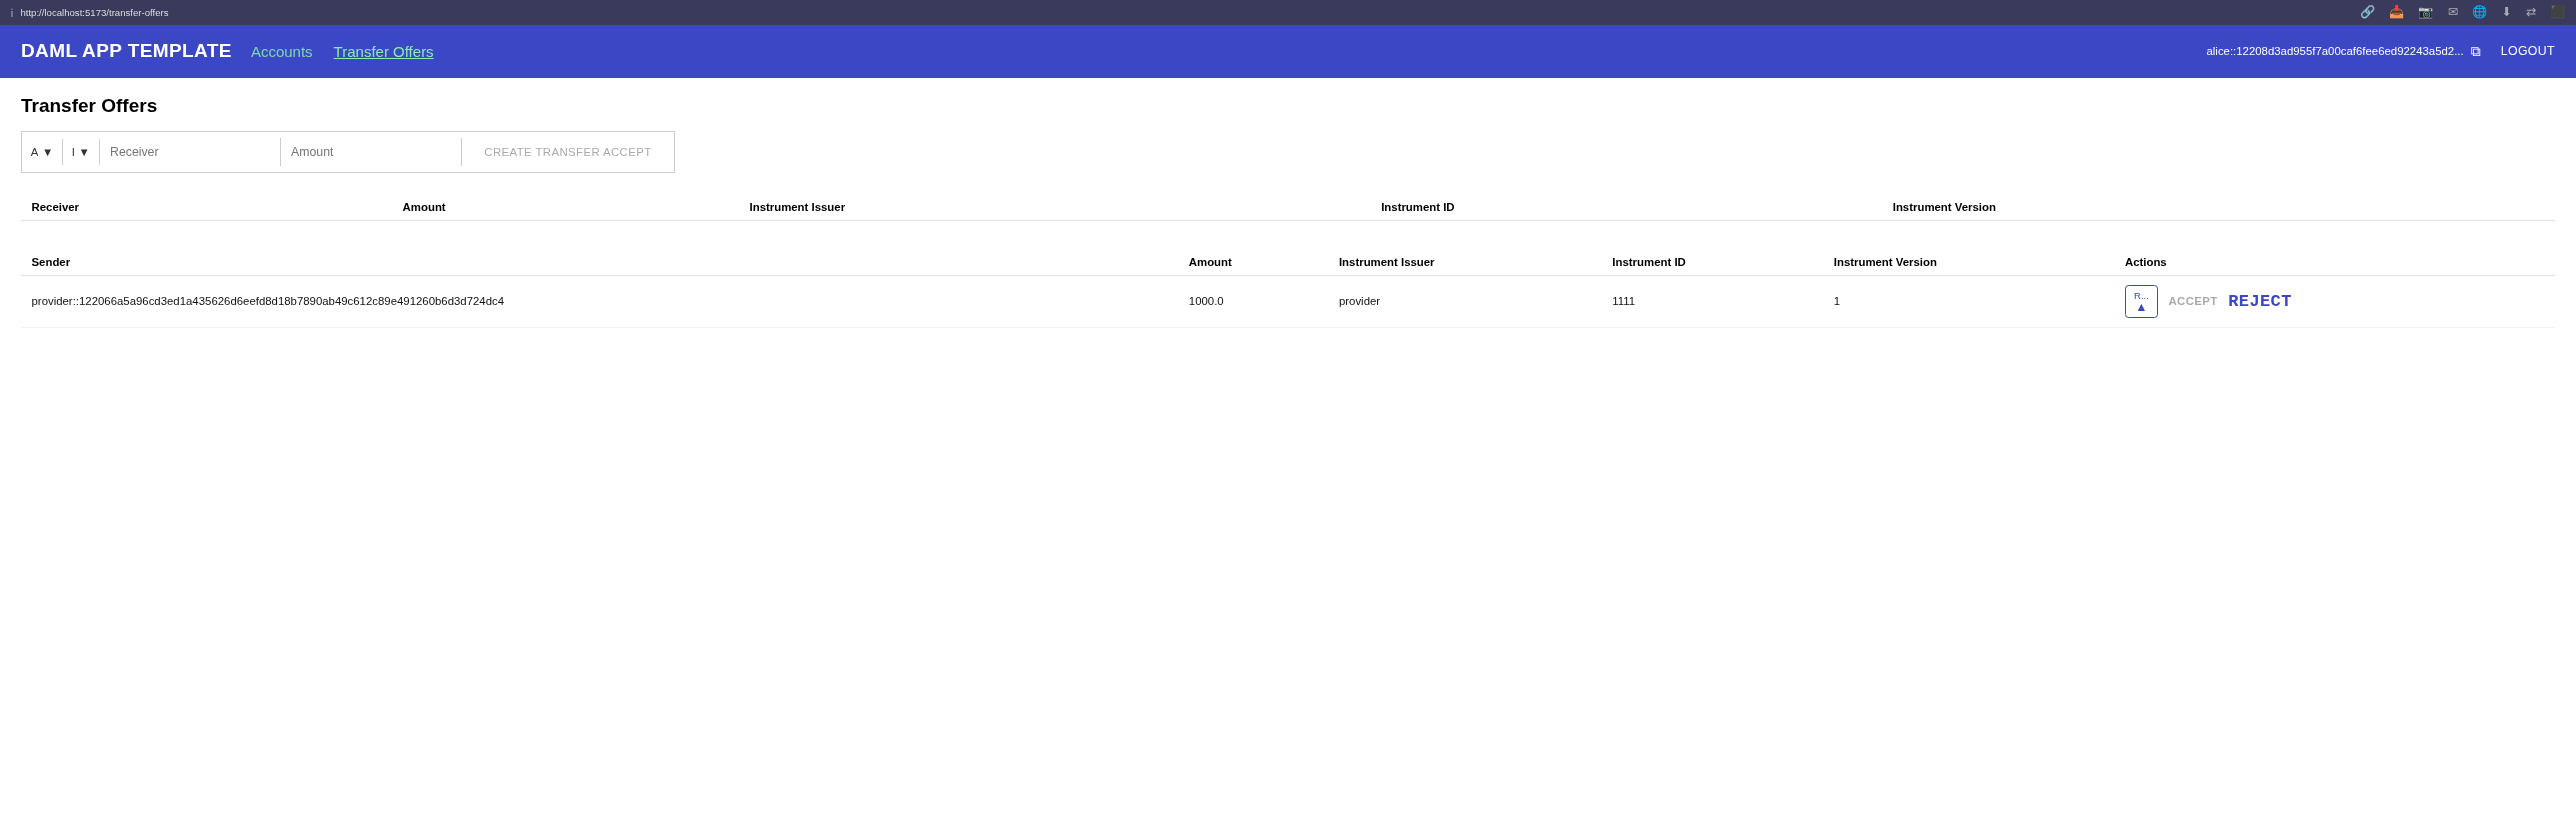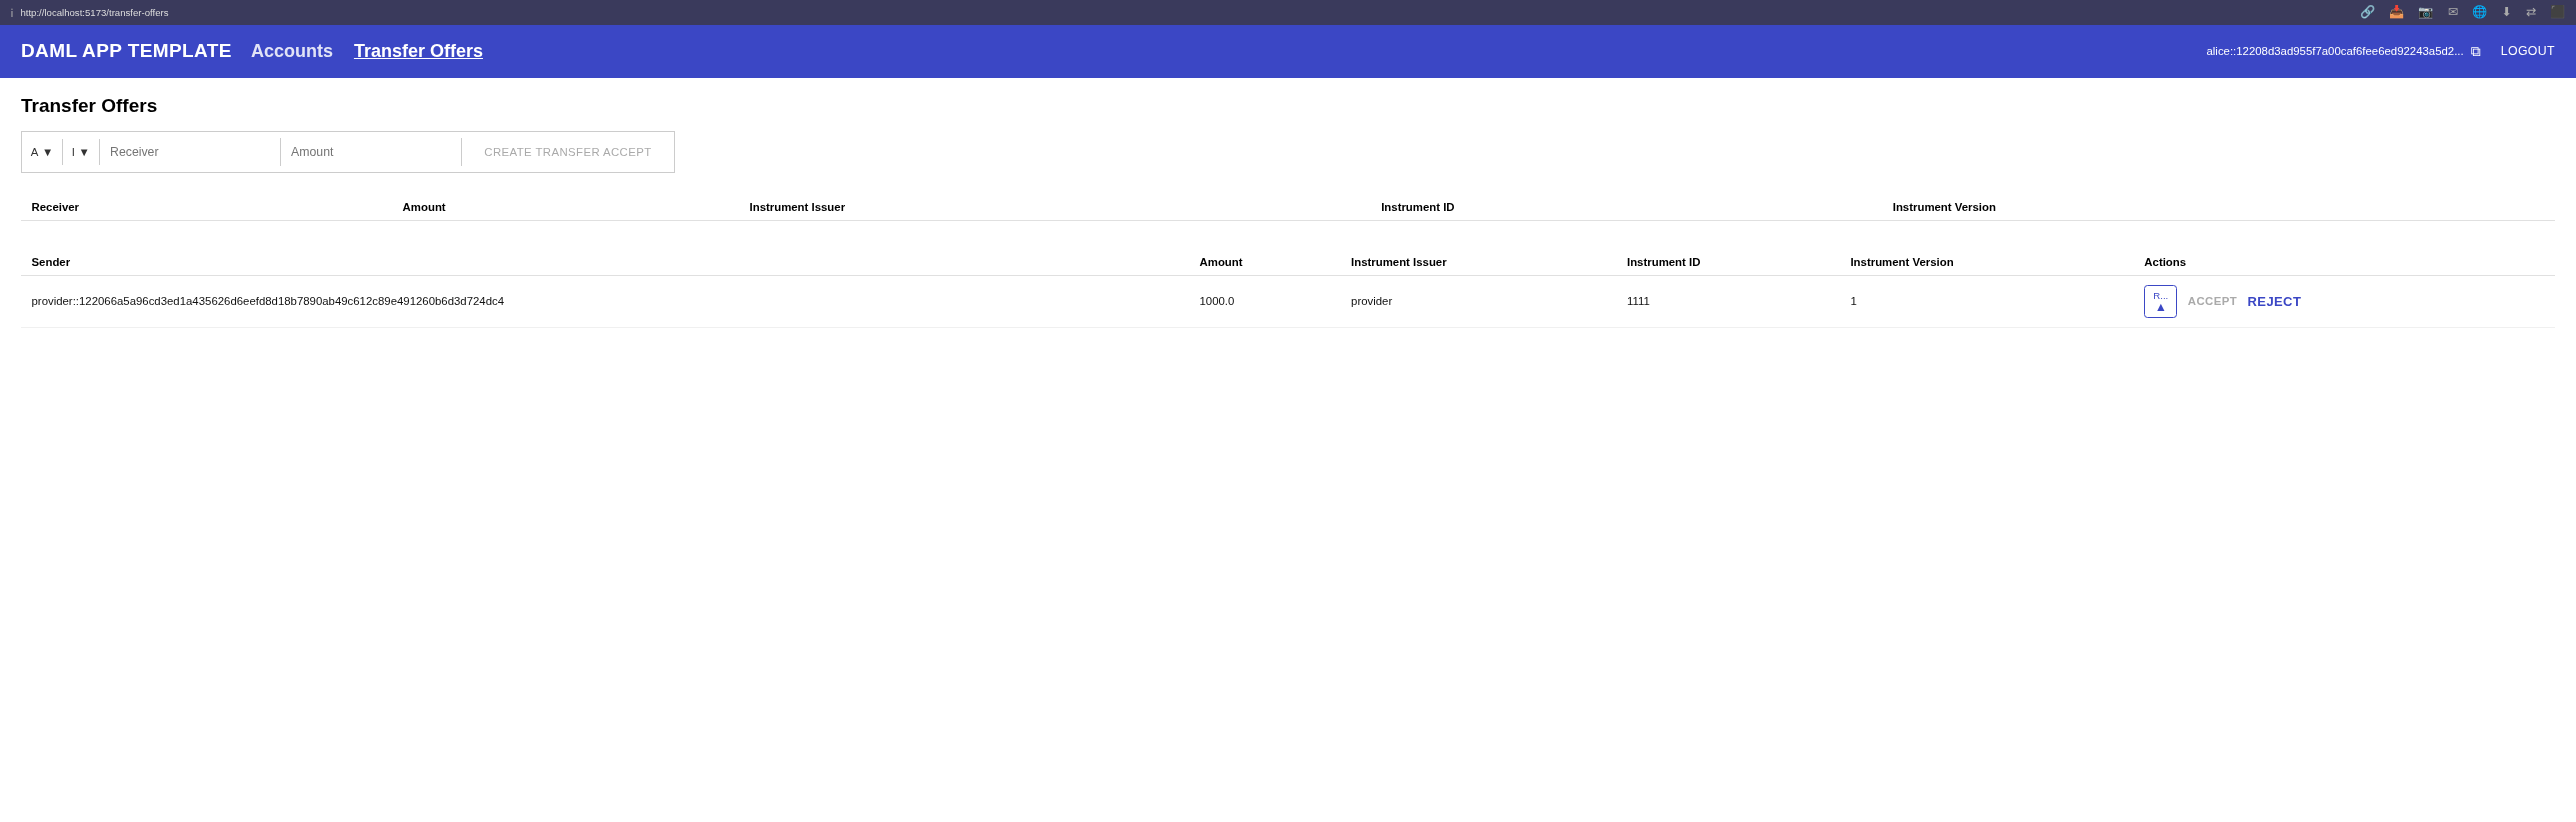--- a/index.html
+++ b/index.html
@@ -46,26 +46,25 @@
       color: #fff;
       margin-right: 19px;
       letter-spacing: 0.4px;
     }
     .navbar .nav-links {
       display: flex;
       gap: 21px;
       flex: 1;
     }
     .navbar .nav-link {
-      color: #ffffff;
+      color: #86efac;
       text-decoration: none;
-      font-size: 18px;
+      font-size: 15px;
       opacity: 0.85;
       cursor: pointer;
-      font-weight: bold;
     }
     .navbar .nav-link.active {
       text-decoration: underline;
       opacity: 1;
     }
     .navbar .user-info {
       display: flex;
       align-items: center;
       gap: 7px;
       color: #fff;
@@ -185,24 +184,25 @@
       color: #aaa;
       font-size: 11.4px;
       font-weight: bold;
       cursor: pointer;
       letter-spacing: 0.4px;
     }
     .reject-btn {
       background: transparent;
       border: none;
       color: #3b47c5;
-      font-size: 13px;
-      font-weight: bold;
-      cursor: pointer;
-      letter-spacing: 0.4px;
+      font-size: 17px;
+      font-weight: bold;
+      cursor: pointer;
+      letter-spacing: 0.4px;
+      font-family: Liberation Mono, monospace;
     }
 
     
     .r-popup {
       display: inline-flex;
       align-items: center;
       justify-content: center;
       border: 1.8px solid #3b47c5;
       border-radius: 3.5px;
       width: 33px;

